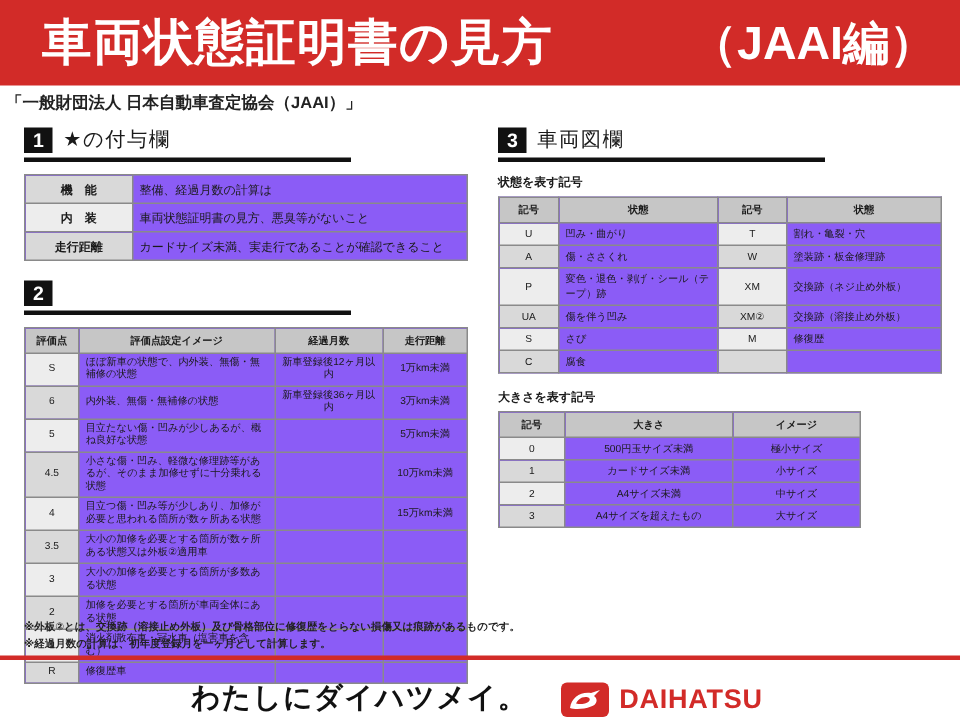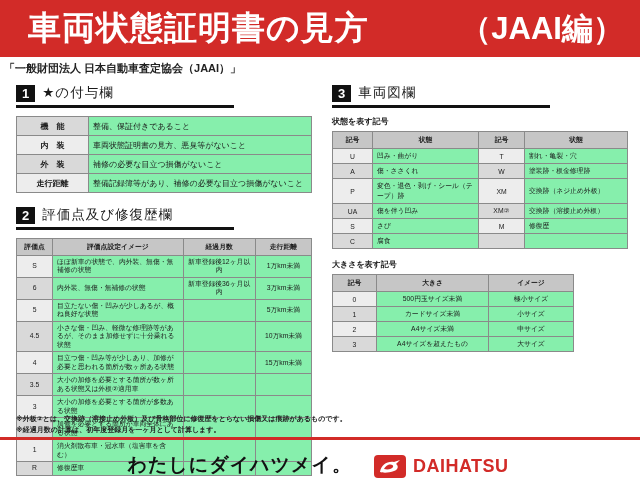--- a/index.html
+++ b/index.html
@@ -24,21 +24,21 @@
   .col-right{position:absolute;top:84px;left:332px;width:296px;}
   
   .sec-head{border-bottom:3px solid #111;padding-bottom:3px;margin-bottom:8px;
             display:flex;align-items:center;gap:7px;}
   .sec-head .num{background:#111;color:#fff;font-weight:bold;font-size:13px;
                  padding:1px 6px;line-height:15px;display:inline-block;}
   .sec-head .t{font-size:13.5px;font-weight:normal;letter-spacing:1px;}
   .col-left .sec-head{width:218px;}
   .col-right .sec-head{width:218px;}
   
-  table{border-collapse:collapse;table-layout:fixed;background:#86efac;}
+  table{border-collapse:collapse;table-layout:fixed;background:#8b5cf6;}
   th,td{border:1px solid #8a8a8a;padding:2px 4px;box-sizing:border-box;overflow:hidden;}
   th{background:#c6c6c6;font-weight:bold;text-align:center;}
   
   .t1{width:296px;margin-bottom:13px;font-size:8px;}
   .t1 td{height:19px;vertical-align:middle;}
   .t1 td:first-child{width:72px;text-align:center;font-weight:bold;}
   .t1 tr:nth-child(odd) td:first-child{background:#d9d9d9;}
   .t1 tr:nth-child(even) td:first-child{background:#ededed;}
   
   .t2{width:296px;font-size:6.8px;margin-bottom:6px;}
@@ -92,40 +92,35 @@
 <div class="col-left">
 
   <div class="sec-head">
     <span class="num">1</span>
     <span class="t">★の付与欄</span>
   </div>
   <table class="t1">
     <tbody>
         <tr>
           <td>機　能</td>
-          <td>整備、保証付きであること</td>
+          <td>整備、経過月数の計算は</td>
         </tr>
         <tr>
           <td>内　装</td>
           <td>車両状態証明書の見方、悪臭等がないこと</td>
         </tr>
         <tr>
-          <td>外　装</td>
-          <td>補修の必要な目立つ損傷がないこと</td>
-        </tr>
-        <tr>
           <td>走行距離</td>
-          <td>整備記録簿等があり、補修の必要な目立つ損傷がないこと</td>
+          <td>カードサイズ未満、実走行であることが確認できること</td>
         </tr>
       </tbody>
   </table>
 
   <div class="sec-head">
     <span class="num">2</span>
-    <span class="t">評価点及び修復歴欄</span>
   </div>
   <table class="t2">
     <thead>
       <tr>
         <th style="width:36px">評価点</th>
         <th style="width:130px">評価点設定イメージ</th>
         <th style="width:72px">経過月数</th>
         <th style="width:56px">走行距離</th>
       </tr>
     </thead>

